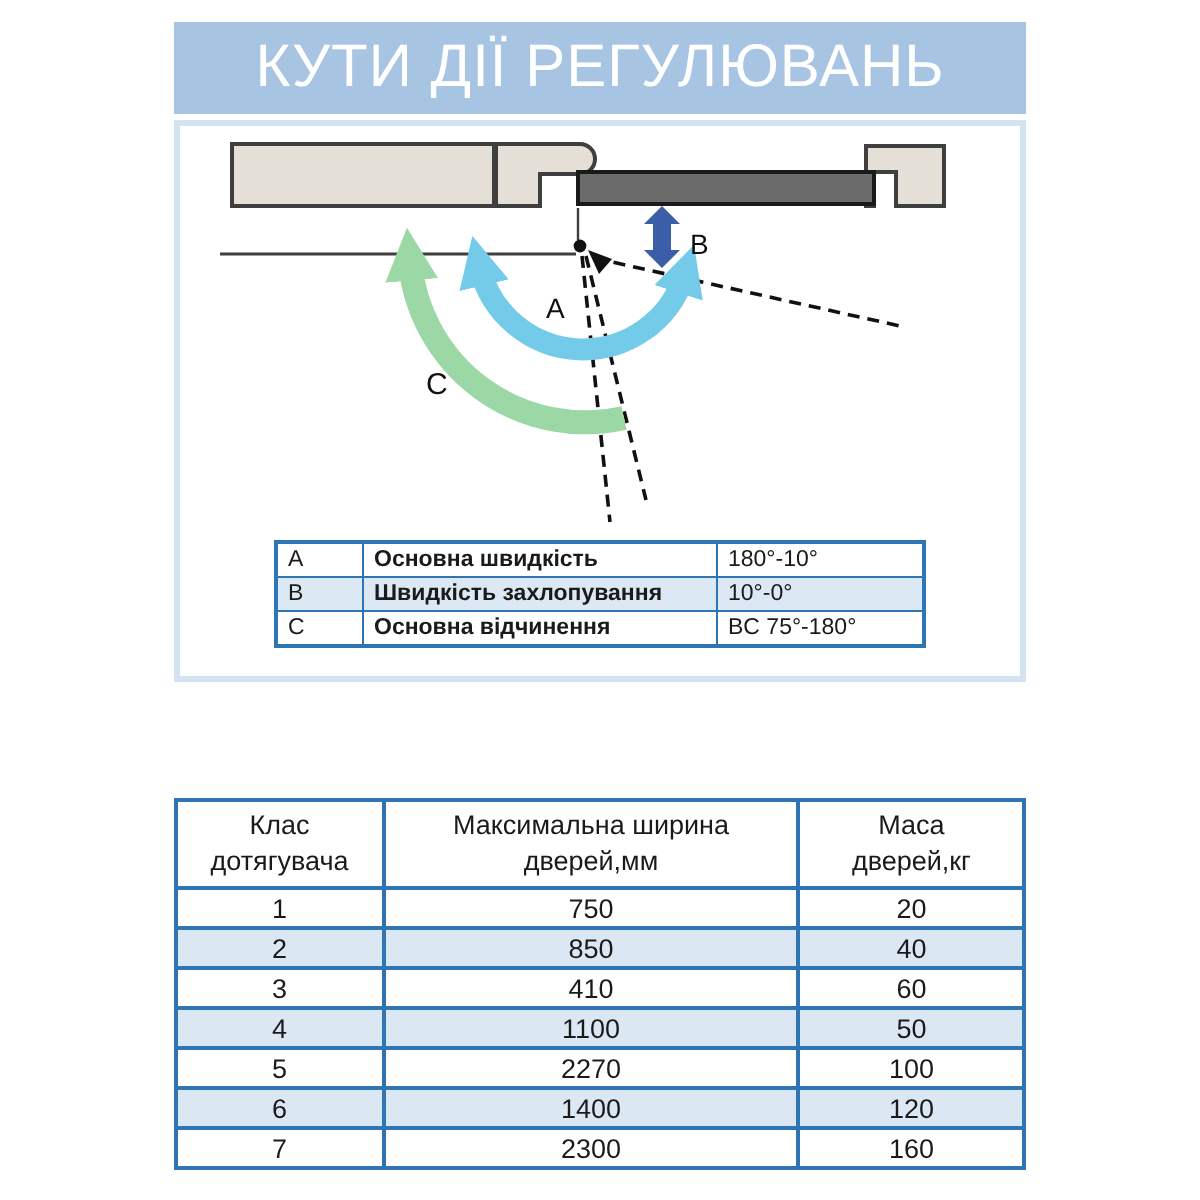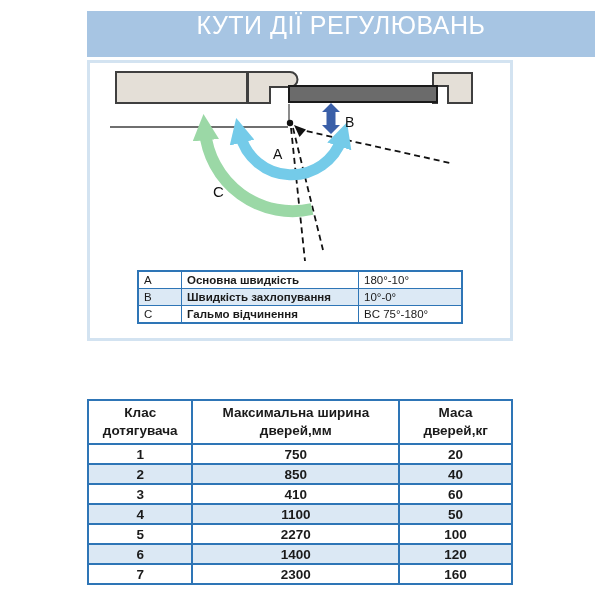--- a/index.html
+++ b/index.html
@@ -1,21 +1,21 @@
 <!DOCTYPE html>
 <html><head>
 <meta charset="utf-8">
 <style>
   html,body{margin:0;padding:0;background:#ffffff;}
   .page{position:relative;width:600px;height:600px;background:#ffffff;overflow:hidden;
         font-family:"Liberation Sans",sans-serif;color:#1a1a1a;}
 
-  .header-bar{position:absolute;left:87px;width:508px;background:#a7c5e3;color:#ffffff;
-              display:flex;justify-content:center;
-              font-size:25px;letter-spacing:.5px;}
+  .header-bar{position:absolute;left:87px;width:426px;background:#a7c5e3;color:#ffffff;
+              display:flex;align-items:center;justify-content:center;
+              font-size:30px;letter-spacing:.5px;}
   #header1{top:11px;height:46px;}
   #header2{top:353px;height:40px;}
 
   #box1{position:absolute;left:87px;top:60px;width:420px;height:275px;
         border:3px solid #d3e3f1;background:#ffffff;}
 
   #diagram{position:absolute;left:87px;top:60px;width:426px;height:281px;}
 
   table{border-collapse:collapse;}
 
@@ -24,21 +24,21 @@
              border:2px solid #2e75b6;}
   #abc-table td{border:1px solid #2e75b6;height:16px;padding:0 5px;white-space:nowrap;}
   #abc-table .c-key{width:32px;}
   #abc-table .c-label{width:166px;font-weight:bold;}
   #abc-table .c-val{width:92px;}
   #abc-table tr.alt{background:#dce9f5;}
 
   
   #classes-table{position:absolute;left:87px;top:399px;width:426px;font-size:13.5px;}
   #classes-table th,#classes-table td{border:2px solid #2e75b6;text-align:center;
-             font-weight:bold;color:#1a1a1a;}
+             font-weight:normal;color:#1a1a1a;}
   #classes-table th{height:40px;padding:1px 8px;line-height:1.35;}
   #classes-table td{height:18px;padding:0;}
   #classes-table .c1{width:90px;}
   #classes-table .c2{width:218px;}
   #classes-table .c3{width:104px;}
   #classes-table tr.alt{background:#dbe8f4;}
 
   svg text{font-family:"Liberation Sans",sans-serif;fill:#111111;}
 </style>
 </head>
@@ -94,21 +94,21 @@
         <td class="c-label">Основна швидкість</td>
         <td class="c-val">180°-10°</td>
       </tr>
       <tr class="alt">
         <td class="c-key">B</td>
         <td class="c-label">Швидкість захлопування</td>
         <td class="c-val">10°-0°</td>
       </tr>
       <tr>
         <td class="c-key">C</td>
-        <td class="c-label">Гальмо відчинення</td>
+        <td class="c-label">Основна відчинення</td>
         <td class="c-val">BC 75°-180°</td>
       </tr>
     </tbody>
   </table>
 
 
   <table id="classes-table">
     <thead>
       <tr>
         <th class="c1">Клас дотягувача</th>

